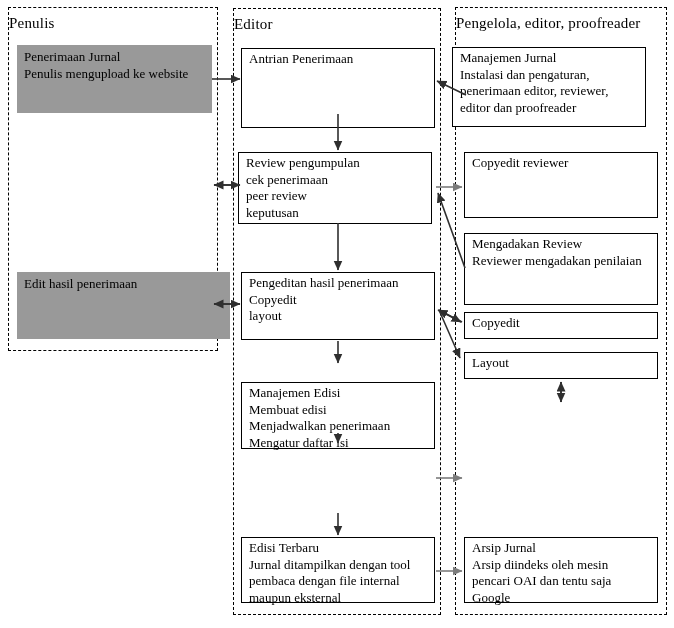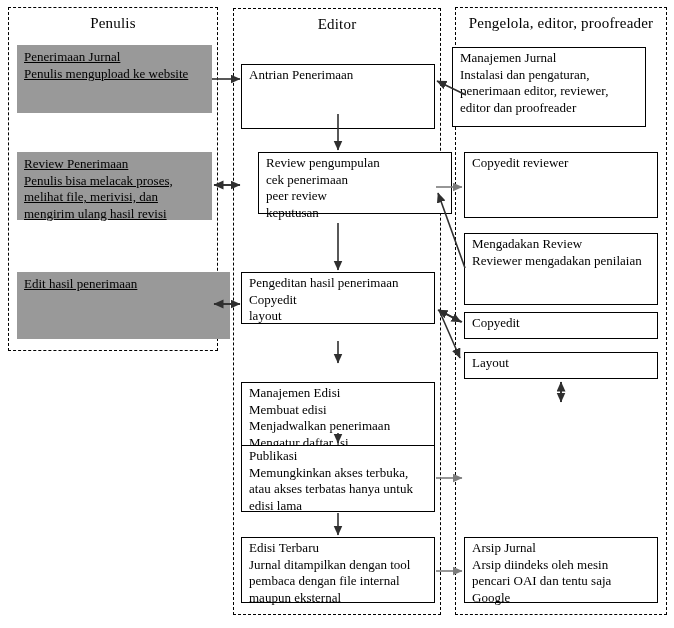--- a/index.html
+++ b/index.html
@@ -1,22 +1,22 @@
 <!DOCTYPE html>
 <html><head>
 <meta charset="utf-8">
 <style>
   html,body{margin:0;padding:0;background:#ffffff;}
   #canvas{position:relative;width:674px;height:628px;background:#ffffff;
           font-family:"Liberation Serif",serif;color:#000;overflow:hidden;}
   .lane{position:absolute;border:1px dashed #000;box-sizing:border-box;background:transparent;}
-  .lane-title{text-align:center;font-size:15px;padding-top:7px;letter-spacing:.2px;}
+  .lane-title{text-align:left;font-size:15px;padding-top:7px;letter-spacing:.2px;}
   .box{position:absolute;box-sizing:border-box;border:1px solid #000;background:#fff;
        font-size:13px;line-height:16.5px;padding:2px 6px 0 7px;white-space:pre-line;}
-  .box.gray{background:#999999;border:none;padding-top:4px;text-decoration:underline;}
+  .box.gray{background:#999999;border:none;padding-top:4px;}
   #arrows{position:absolute;left:0;top:0;pointer-events:none;}
 </style>
 </head>
 <body>
 
 <div id="canvas">
 
   <div class="lane" style="left:8px;top:7px;width:210px;height:344px">
     <div class="lane-title">Penulis</div>
   </div>
@@ -24,42 +24,34 @@
   <div class="lane" style="left:233px;top:8px;width:208px;height:607px">
     <div class="lane-title">Editor</div>
   </div>
 
   <div class="lane" style="left:455px;top:7px;width:212px;height:608px">
     <div class="lane-title">Pengelola, editor, proofreader</div>
   </div>
 
   <div class="box gray" style="left:17px;top:45px;width:195px;height:68px">Penerimaan Jurnal
 Penulis mengupload ke website</div>
-  <div class="box gray" style="left:17px;top:152px;width:195px;height:68px">Review Penerimaan
-Penulis bisa melacak proses,
-melihat file, merivisi, dan
-mengirim ulang hasil revisi</div>
   <div class="box gray" style="left:17px;top:272px;width:213px;height:67px">Edit hasil penerimaan</div>
 
-  <div class="box" style="left:241px;top:64px;width:194px;height:65px">Antrian Penerimaan</div>
-  <div class="box" style="left:258px;top:152px;width:194px;height:62px">Review pengumpulan
+  <div class="box" style="left:241px;top:48px;width:194px;height:80px">Antrian Penerimaan</div>
+  <div class="box" style="left:238px;top:152px;width:194px;height:72px">Review pengumpulan
 cek penerimaan
 peer review
 keputusan</div>
-  <div class="box" style="left:241px;top:272px;width:194px;height:52px">Pengeditan hasil penerimaan
+  <div class="box" style="left:241px;top:272px;width:194px;height:68px">Pengeditan hasil penerimaan
 Copyedit
 layout</div>
   <div class="box" style="left:241px;top:382px;width:194px;height:67px">Manajemen Edisi
 Membuat edisi
 Menjadwalkan penerimaan
 Mengatur daftar isi</div>
-  <div class="box" style="left:241px;top:445px;width:194px;height:67px">Publikasi
-Memungkinkan akses terbuka,
-atau akses terbatas hanya untuk
-edisi lama</div>
   <div class="box" style="left:241px;top:537px;width:194px;height:66px">Edisi Terbaru
 Jurnal ditampilkan dengan tool
 pembaca dengan file internal
 maupun eksternal</div>
 
   <div class="box" style="left:452px;top:47px;width:194px;height:80px">Manajemen Jurnal
 Instalasi dan pengaturan,
 penerimaan editor, reviewer,
 editor dan proofreader</div>
   <div class="box" style="left:464px;top:152px;width:194px;height:66px">Copyedit reviewer</div>

